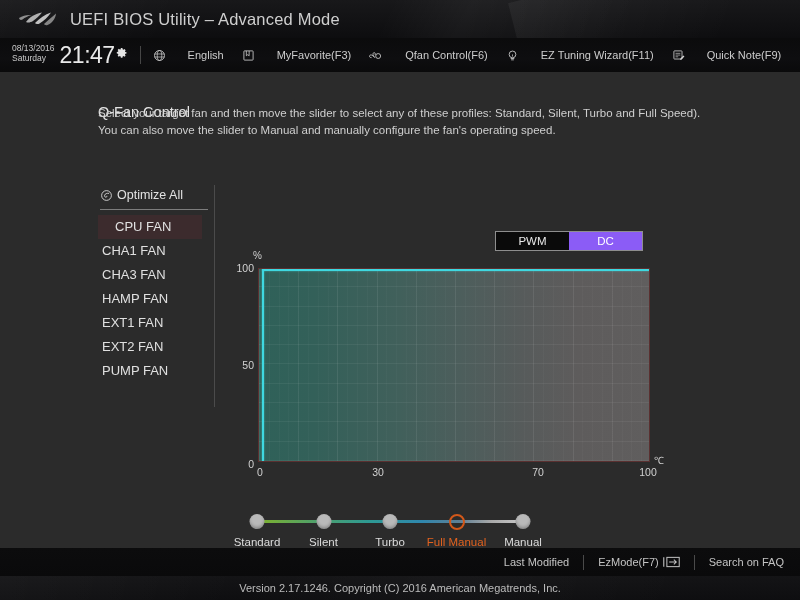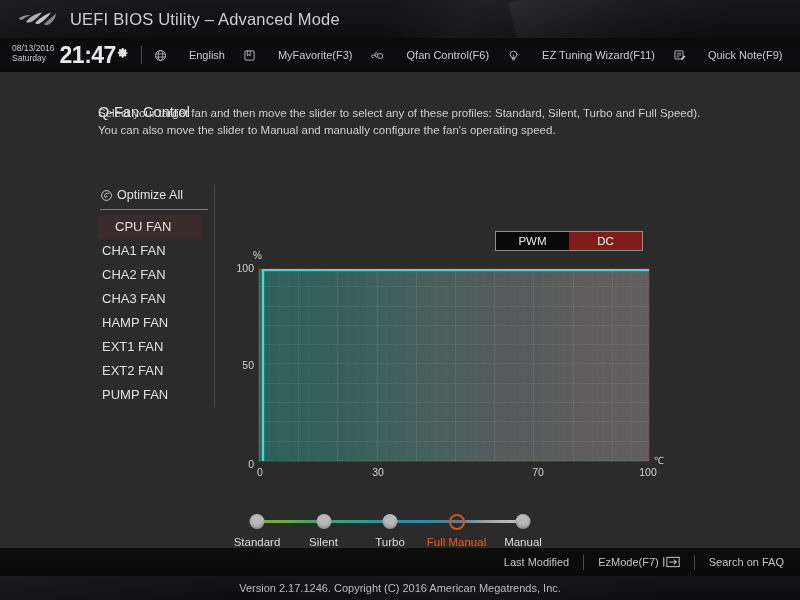--- a/index.html
+++ b/index.html
@@ -79,21 +79,21 @@
     font-size: 8.5px;
     color: #c9c9c9;
     padding-bottom: 3px;
     margin-right: 5px;
   }
   .time-text {
     font-size: 23px;
     line-height: 1;
     color: #e9e9e9;
     letter-spacing: -0.5px;
-    font-weight: 700;
+    font-weight: 400;
   }
   .gear-icon {
     width: 12px; height: 12px;
     margin-left: 1px;
     margin-bottom: 8px;
     flex: 0 0 auto;
   }
   .tb-sep {
     width: 1px; height: 18px;
     background: #464646;
@@ -188,21 +188,21 @@
   }
   .mode-opt {
     flex: 1 1 50%;
     display: flex;
     align-items: center;
     justify-content: center;
     font-size: 11.5px;
     color: #e8e8e8;
   }
   .mode-opt.active {
-    background: #7f1d1d;
+    background: #8b5cf6;
     color: #ffffff;
   }
 
   
   .chart-wrap {
     position: absolute;
     left: 258px; top: 196px;
     width: 392px; height: 194px;
   }
   .chart-plot {
@@ -473,21 +473,20 @@
       <div class="optimize-row">
         <svg width="13" height="13" viewBox="0 0 24 24">
           <circle cx="12" cy="12" r="9" fill="none" stroke="#e2e2e2" stroke-width="1.6"></circle>
           <path d="M16 8c-3.4-.6-6.4.8-7.4 3.3-.7 1.8.2 3.6 1.9 3.9 1.3.2 2.3-.7 2.2-1.9" fill="none" stroke="#e2e2e2" stroke-width="1.6" stroke-linecap="round"></path>
         </svg>
         <span>Optimize All</span>
       </div>
       <div class="optimize-divider"></div>
       <div class="fan-item selected"><span>CPU FAN</span></div>
       <div class="fan-item"><span>CHA1 FAN</span></div>
-      <div class="fan-item"><span>CHA2 FAN</span></div>
       <div class="fan-item"><span>CHA3 FAN</span></div>
       <div class="fan-item"><span>HAMP FAN</span></div>
       <div class="fan-item"><span>EXT1 FAN</span></div>
       <div class="fan-item"><span>EXT2 FAN</span></div>
       <div class="fan-item"><span>PUMP FAN</span></div>
     </div>
     <div class="fanlist-rule"></div>
 
     <div class="mode-toggle">
       <div class="mode-opt">PWM</div>

